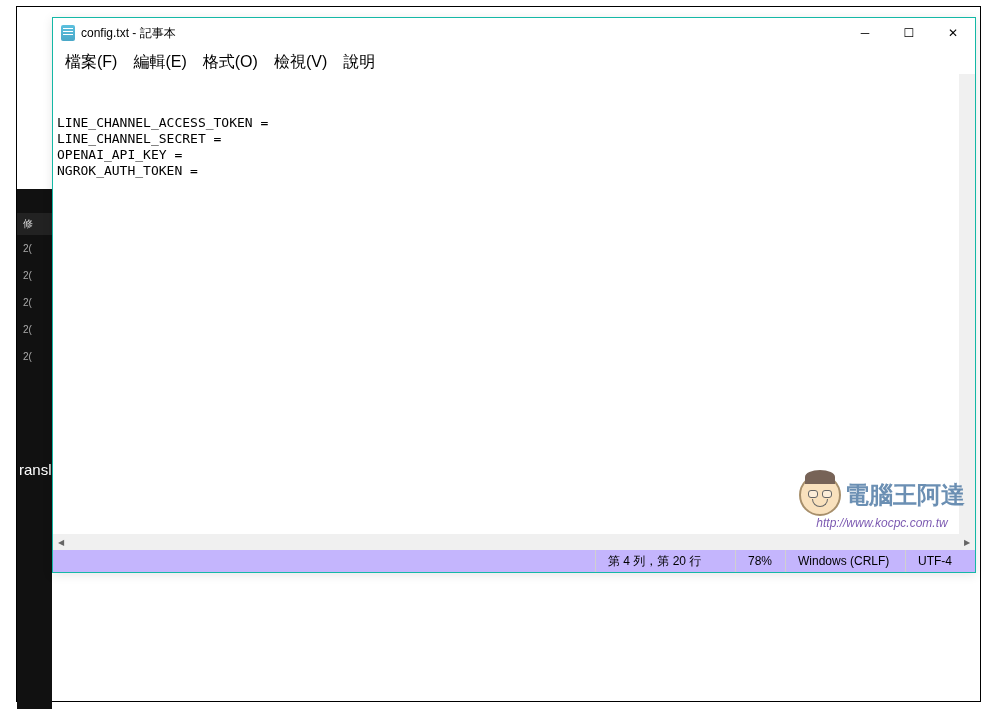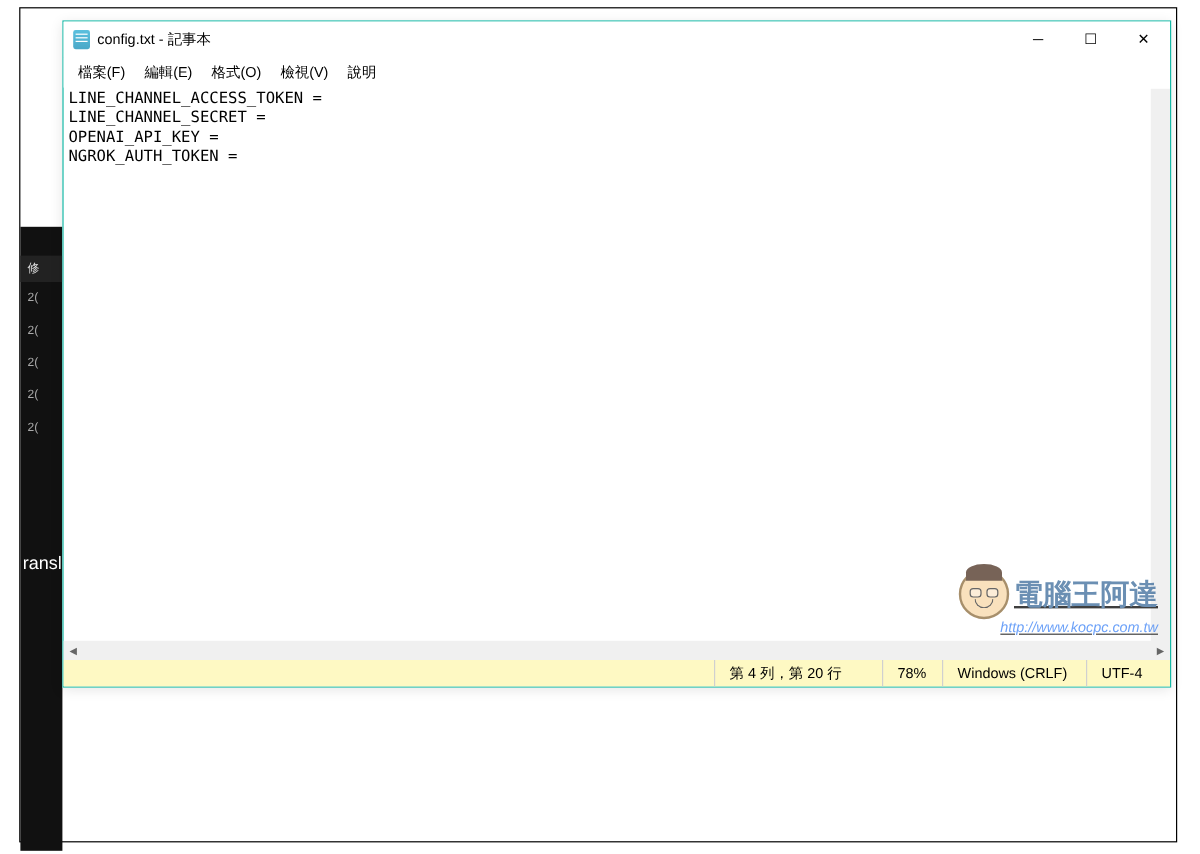--- a/index.html
+++ b/index.html
@@ -108,36 +108,37 @@
       display: flex;
       align-items: center;
       justify-content: center;
       cursor: pointer;
       font-size: 12px;
       font-family: "Segoe UI Symbol", sans-serif;
     }
     .menu-bar {
       display: flex;
       padding: 2px 4px;
-      font-size: 12px;
+      font-size: 16px;
       background: #fff;
     }
     .menu-item {
       padding: 2px 8px;
       cursor: pointer;
     }
     .text-area {
       flex: 1;
       padding: 2px 4px;
       font-family: "MingLiU", "細明體", monospace;
       font-size: 13px;
       line-height: 16px;
       white-space: pre;
       overflow: auto;
       position: relative;
+      margin-top: 36px;
     }
     .scrollbar-v {
       position: absolute;
       right: 0;
       top: 56px;
       bottom: 36px;
       width: 16px;
       background: #f0f0f0;
     }
     .scrollbar-h {
@@ -156,39 +157,38 @@
       font-size: 8px;
       color: #666;
       cursor: pointer;
     }
     .status-bar {
       height: 22px;
       display: flex;
       justify-content: flex-end;
       align-items: center;
       font-size: 12px;
-      background: #fef9c3;
+      background: #c4b5fd;
     }
     .status-cell {
       padding: 0 12px;
       border-left: 1px solid #d0d0d0;
       height: 100%;
       display: flex;
       align-items: center;
     }
     .watermark {
       position: absolute;
       right: 10px;
       bottom: 42px;
       opacity: 0.75;
       pointer-events: none;
       display: flex;
       flex-direction: column;
-      align-items: flex-end;
-      text-decoration: underline;
+      align-items: center;
     }
     .watermark-main {
       display: flex;
       align-items: center;
       gap: 4px;
     }
     .watermark-face {
       width: 42px;
       height: 42px;
       border-radius: 50%;
@@ -231,21 +231,21 @@
       border-top: none;
       border-radius: 0 0 10px 10px;
     }
     .watermark-text {
       font-size: 24px;
       font-weight: bold;
       color: #3a6a9a;
     }
     .watermark-url {
       font-size: 12px;
-      color: #3b82f6;
+      color: #4c1d95;
       font-style: italic;
     }
   </style>
 </head>
 <body>
 
 <div class="outer-frame">
 
   <div class="bg-dark">
     <div class="bg-label">ransl.</div>

